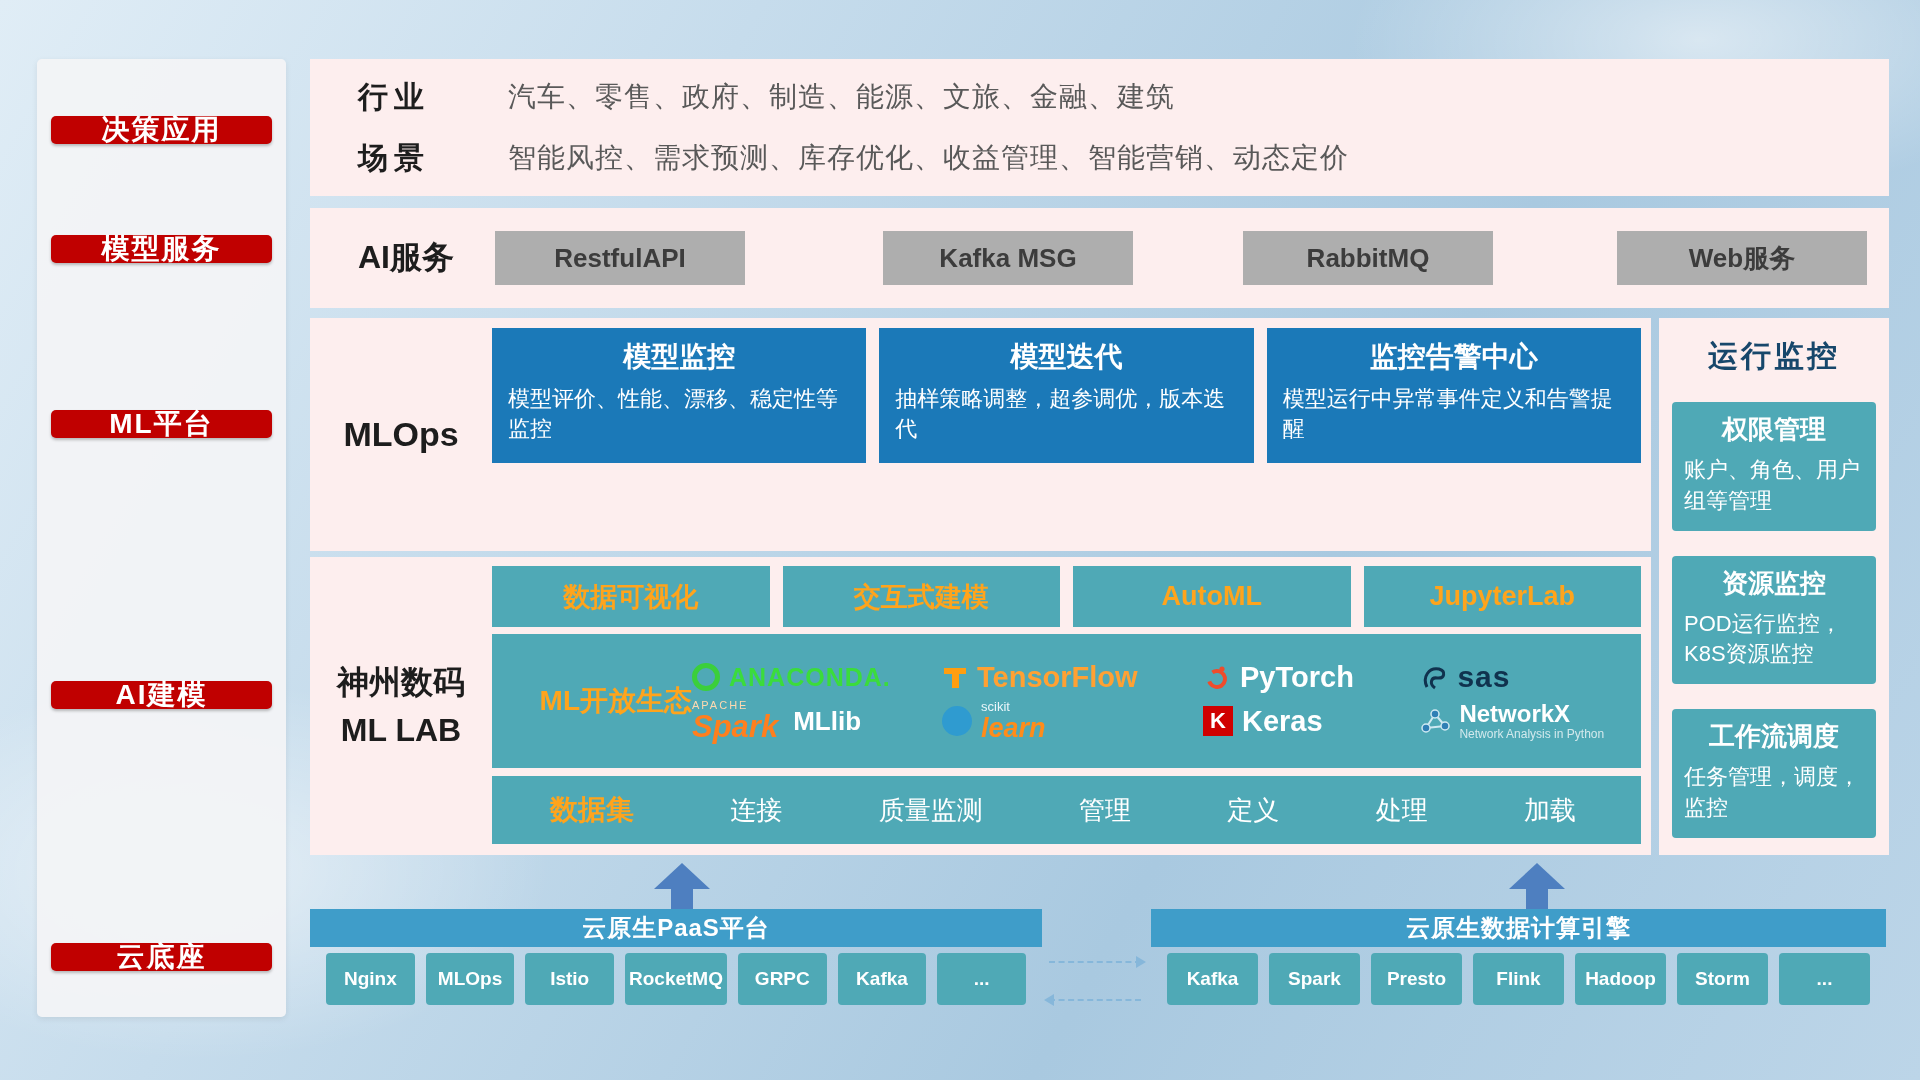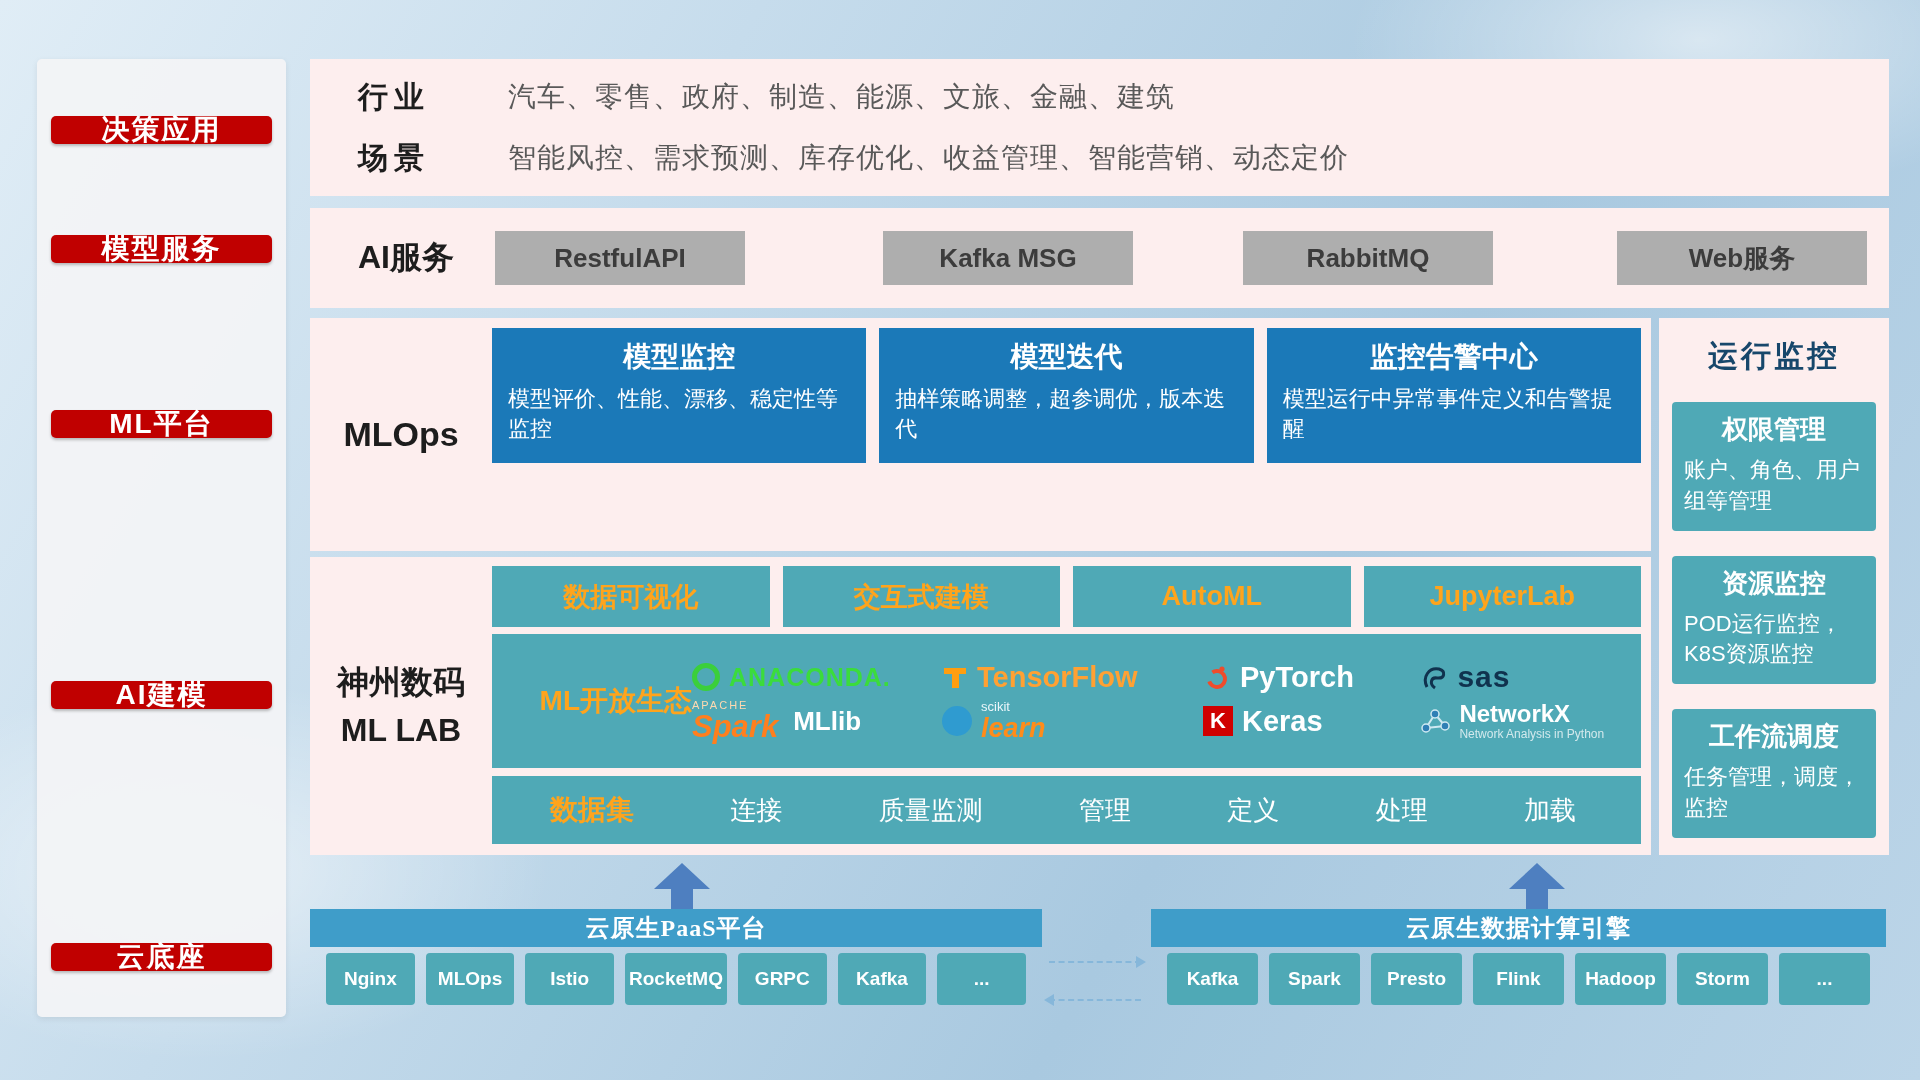--- a/index.html
+++ b/index.html
@@ -87,21 +87,21 @@
   .monitor-card .dsc { font-size:22px; line-height:1.4; }
 
   
   .up-arrow { position:absolute; width:56px; }
   .up-arrow .head { width:0; height:0; border-left:28px solid transparent; border-right:28px solid transparent;
     border-bottom:26px solid #4e7fc0; }
   .up-arrow .stem { width:22px; height:20px; background:#4e7fc0; margin:0 auto; }
   .ua1{left:654px; top:863px;} .ua2{left:1509px; top:863px;}
   .bar { position:absolute; height:38px; color:#fff; font-size:24px; font-weight:bold;
     display:flex; align-items:center; justify-content:center; letter-spacing:1px; }
-  .bar-paas { left:310px; top:909px; width:732px; background:#3f9dc9;font-family:Liberation Serif, serif; }
+  .bar-paas { left:310px; top:909px; width:732px; background:#3f9dc9; }
   .bar-engine { left:1151px; top:909px; width:735px; background:#3f9dc9; }
   .btn-row { position:absolute; top:953px; height:52px; display:flex; gap:11px; padding:0 16px; }
   .row-paas { left:310px; width:732px; }
   .row-engine { left:1151px; width:735px; }
   .tech-btn { flex:1; background:#4fa9b6; color:#fff; font-weight:bold; font-size:19px; line-height:1.1;
     display:flex; align-items:center; justify-content:center; text-align:center; border-radius:4px; padding:0 4px; }
   .dash-line { position:absolute; width:92px; border-top:2px dashed #86b7da; }
   .dash-line.right:after { content:""; position:absolute; right:-11px; top:-7px;
     border:6px solid transparent; border-left:10px solid #86b7da; }
   .dash-line.left:before { content:""; position:absolute; left:-11px; top:-7px;

